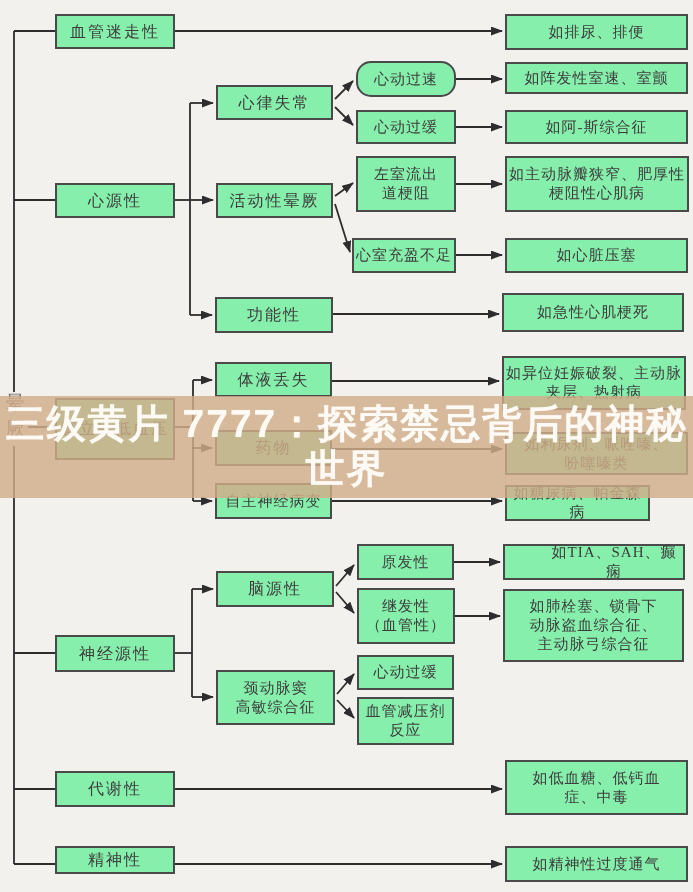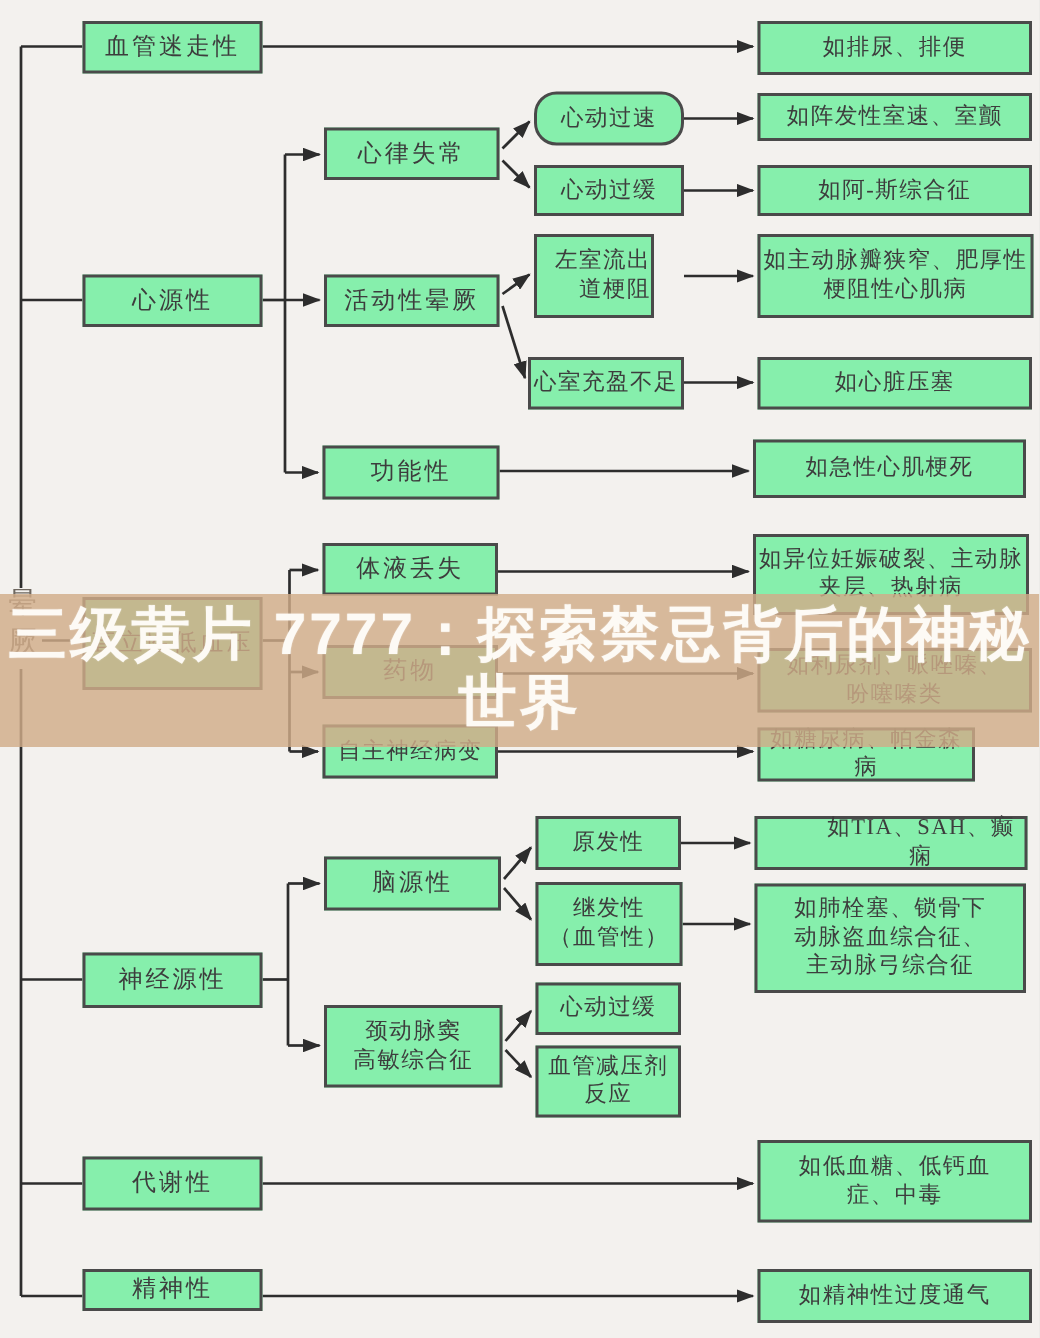--- a/index.html
+++ b/index.html
@@ -132,21 +132,21 @@
       <div class="node sm" style="left: 216px; top: 670px; width: 119px; height: 55px;">
         <div>颈动脉窦</div>
         <div>高敏综合征</div>
       </div>
       <div class="node sm" style="left: 356px; top: 61px; width: 100px; height: 36px; border-radius: 15px;">
         <div>心动过速</div>
       </div>
       <div class="node sm" style="left: 356px; top: 110px; width: 100px; height: 34px;">
         <div>心动过缓</div>
       </div>
-      <div class="node sm" style="left: 356px; top: 156px; width: 80px; height: 56px; align-items: flex-end;">
+      <div class="node sm" style="left: 356px; top: 156px; width: 100px; height: 56px;">
         <div>左室流出</div>
         <div>道梗阻</div>
       </div>
       <div class="node sm" style="left: 352px; top: 238px; width: 104px; height: 35px;">
         <div>心室充盈不足</div>
       </div>
       <div class="node sm" style="left: 357px; top: 544px; width: 97px; height: 36px;">
         <div>原发性</div>
       </div>
       <div class="node sm" style="left: 357px; top: 588px; width: 98px; height: 56px;">

